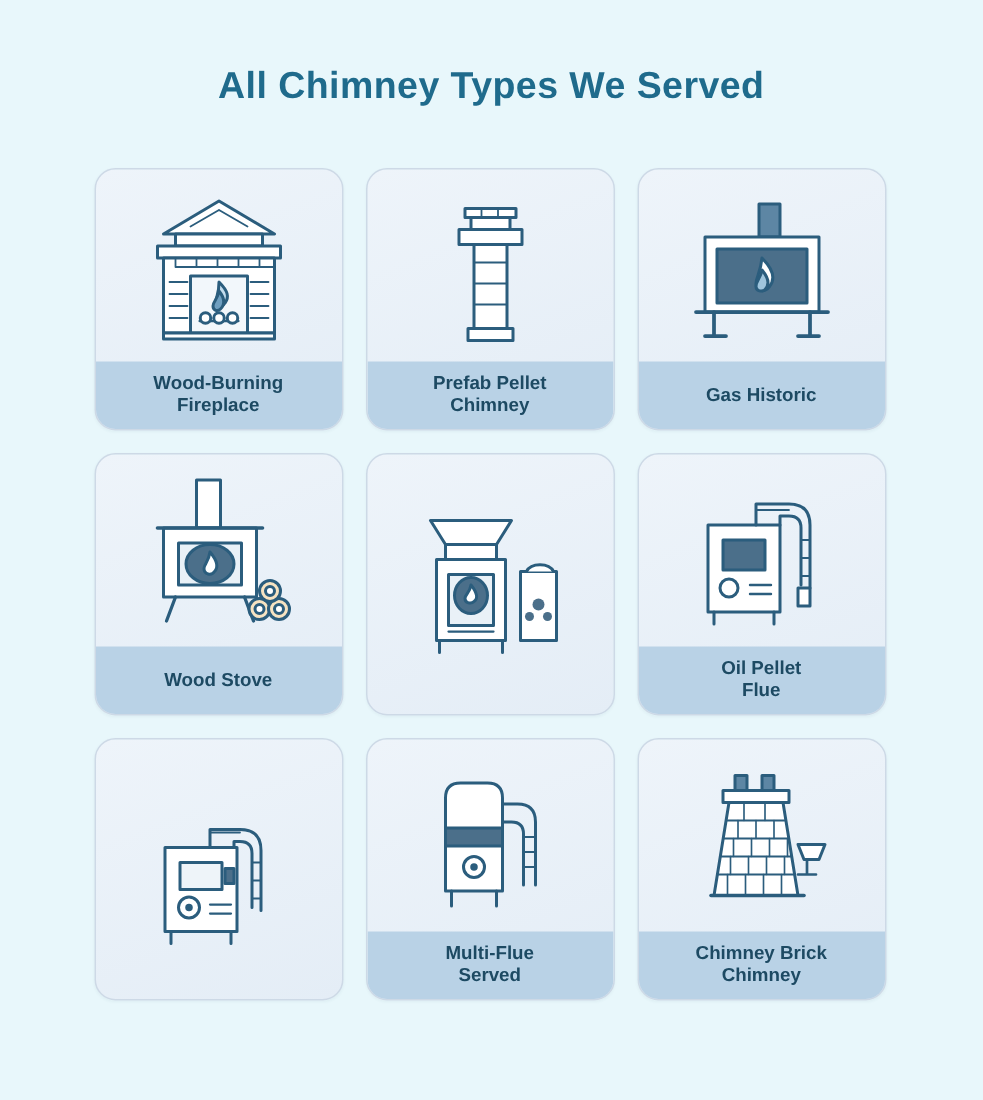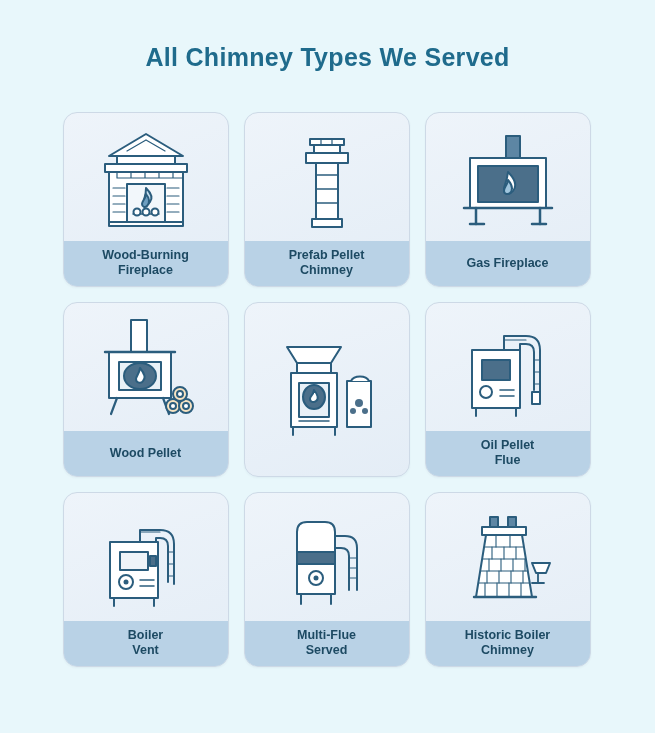--- a/index.html
+++ b/index.html
@@ -132,21 +132,21 @@
           <path d="M18 32 h76 v50 h-76 z" fill="#ffffff"></path>
           <path d="M26 40 h60 v36 h-60 z" fill="#4b6f8a"></path>
           <path d="M56 46 c8 8 9 14 5 19 c-3 4 -9 4 -9 -2 c0 -4 3 -7 4 -17 z" fill="#ffffff"></path>
           <path d="M56 54 c5 6 5 10 2 13 c-2 2 -6 1 -6 -2 c0 -4 3 -5 4 -11 z" fill="#9fc5dd"></path>
           <path d="M12 82 h88" stroke-width="2.5"></path>
           <path d="M24 82 v16 M88 82 v16" stroke-width="2.5"></path>
           <path d="M18 98 h14 M80 98 h14" stroke-width="2.5"></path>
         </svg>
       </div>
       <div class="card-label">
-          <span>Gas Fireplace</span>
+          <span>Gas Historic</span>
         </div>
     </div>
 
     <div class="card">
       <div class="card-art">
         <svg width="118" height="112" viewBox="0 0 118 112" fill="none" stroke="#2b5d7d" stroke-width="2" stroke-linejoin="round" stroke-linecap="round">
           <path d="M44 6 h16 v32 h-16 z" fill="#ffffff"></path>
           <path d="M22 38 h62 v46 h-62 z" fill="#ffffff"></path>
           <path d="M18 38 h70" stroke-width="2.4"></path>
           <path d="M32 48 h42 v28 h-42 z" fill="#e9f1f7"></path>
@@ -155,21 +155,21 @@
           <path d="M30 84 l-6 16 M76 84 l6 16" stroke-width="2.2"></path>
           <circle cx="86" cy="92" r="7" fill="#f6e3c2"></circle>
           <circle cx="86" cy="92" r="3" fill="#fff"></circle>
           <circle cx="99" cy="92" r="7" fill="#f6e3c2"></circle>
           <circle cx="99" cy="92" r="3" fill="#fff"></circle>
           <circle cx="93" cy="80" r="7" fill="#f6e3c2"></circle>
           <circle cx="93" cy="80" r="3" fill="#fff"></circle>
         </svg>
       </div>
       <div class="card-label">
-          <span>Wood Pellet</span>
+          <span>Wood Stove</span>
         </div>
     </div>
 
     <div class="card">
       <div class="card-art">
         <svg width="116" height="112" viewBox="0 0 116 112" fill="none" stroke="#2b5d7d" stroke-width="2" stroke-linejoin="round" stroke-linecap="round">
           <path d="M18 10 h54 l-10 16 h-34 z" fill="#ffffff"></path>
           <path d="M28 26 h34 v10 h-34 z" fill="#ffffff"></path>
           <path d="M22 36 h46 v54 h-46 z" fill="#ffffff"></path>
           <path d="M30 46 h30 v34 h-30 z" fill="#e9f1f7"></path>
@@ -214,24 +214,20 @@
           <path d="M60 50 h6 v10 h-6 z" fill="#4b6f8a"></path>
           <circle cx="36" cy="76" r="7" fill="#ffffff"></circle>
           <circle cx="36" cy="76" r="2.5" fill="#2b5d7d" stroke="none"></circle>
           <path d="M50 74 h14 M50 80 h14" stroke-width="1.5"></path>
           <path d="M50 36 v-12 h20 q14 0 14 14 v40" fill="none"></path>
           <path d="M66 36 v-4 h4 q8 0 8 8 v36" fill="none"></path>
           <path d="M50 26 h20 M84 46 h-6 M84 58 h-6 M84 70 h-6" stroke-width="1.2"></path>
           <path d="M24 92 v8 M64 92 v8" stroke-width="2"></path>
         </svg>
       </div>
-      <div class="card-label">
-          <span>Boiler
-Vent</span>
-        </div>
     </div>
 
     <div class="card">
       <div class="card-art">
         <svg width="112" height="108" viewBox="0 0 112 108" fill="none" stroke="#2b5d7d" stroke-width="2" stroke-linejoin="round" stroke-linecap="round">
           <path d="M26 26 q0 -10 10 -10 h18 q10 0 10 10 v62 h-38 z" fill="#ffffff"></path>
           <path d="M26 46 h38 v12 h-38 z" fill="#4b6f8a"></path>
           <circle cx="45" cy="72" r="7" fill="#ffffff"></circle>
           <circle cx="45" cy="72" r="2.5" fill="#2b5d7d" stroke="none"></circle>
           <path d="M64 30 h10 q12 0 12 12 v42" fill="none"></path>
@@ -254,19 +250,19 @@
           <path d="M30 22 h44 v8 h-44 z" fill="#ffffff"></path>
           <path d="M34 30 h36 l10 62 h-56 z" fill="#ffffff"></path>
           <path d="M33 42 h38 M31 54 h42 M29 66 h46 M27 78 h50" stroke-width="1.2"></path>
           <path d="M44 30 v12 M58 30 v12 M40 42 v12 M52 42 v12 M64 42 v12 M37 54 v12 M49 54 v12 M61 54 v12 M73 54 v12 M35 66 v12 M47 66 v12 M59 66 v12 M71 66 v12 M33 78 v14 M45 78 v14 M57 78 v14 M69 78 v14" stroke-width="1.1"></path>
           <path d="M22 92 h62" stroke-width="2.4"></path>
           <path d="M80 58 h18 l-4 10 h-10 z" fill="#ffffff"></path>
           <path d="M86 68 v10 M80 78 h12" stroke-width="1.8"></path>
         </svg>
       </div>
       <div class="card-label">
-          <span>Historic Boiler
+          <span>Chimney Brick
 Chimney</span>
         </div>
     </div>
 
   </div>
 </div>
 
 </body></html>

